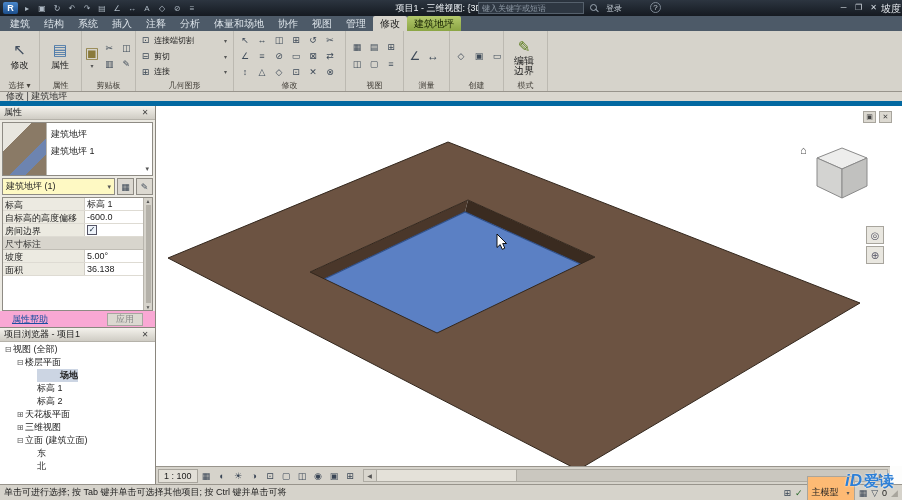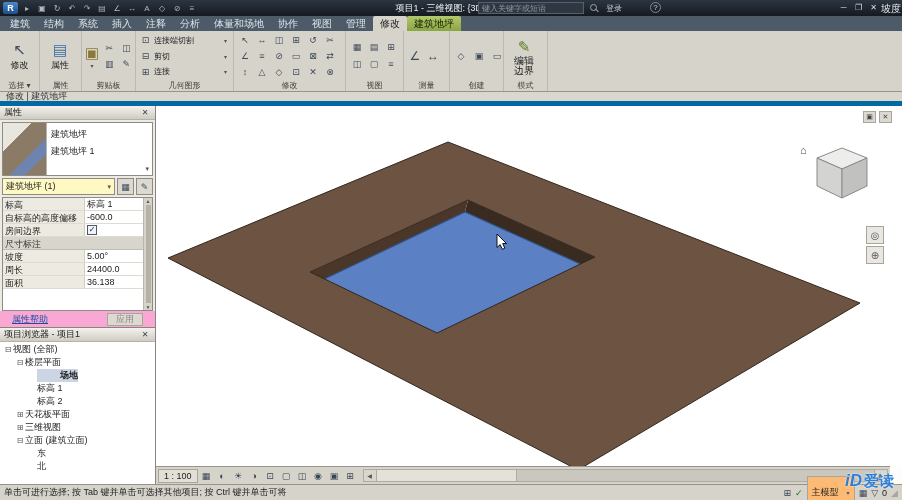--- a/index.html
+++ b/index.html
@@ -333,24 +333,20 @@
           <span class="pval">
             <span class="checkbox">✓</span>
           </span>
         </div>
         <div class="psec">尺寸标注</div>
         <div class="prow">
           <span class="plab">坡度</span>
           <span class="pval">5.00°</span>
         </div>
         <div class="prow">
-          <span class="plab">周长</span>
-          <span class="pval">24400.0</span>
-        </div>
-        <div class="prow">
           <span class="plab">面积</span>
           <span class="pval">36.138</span>
         </div>
       </div>
       <div class="pscroll">
         <span>▲</span>
         <div class="thumbv"></div>
         <span>▼</span>
       </div>
     </div>

